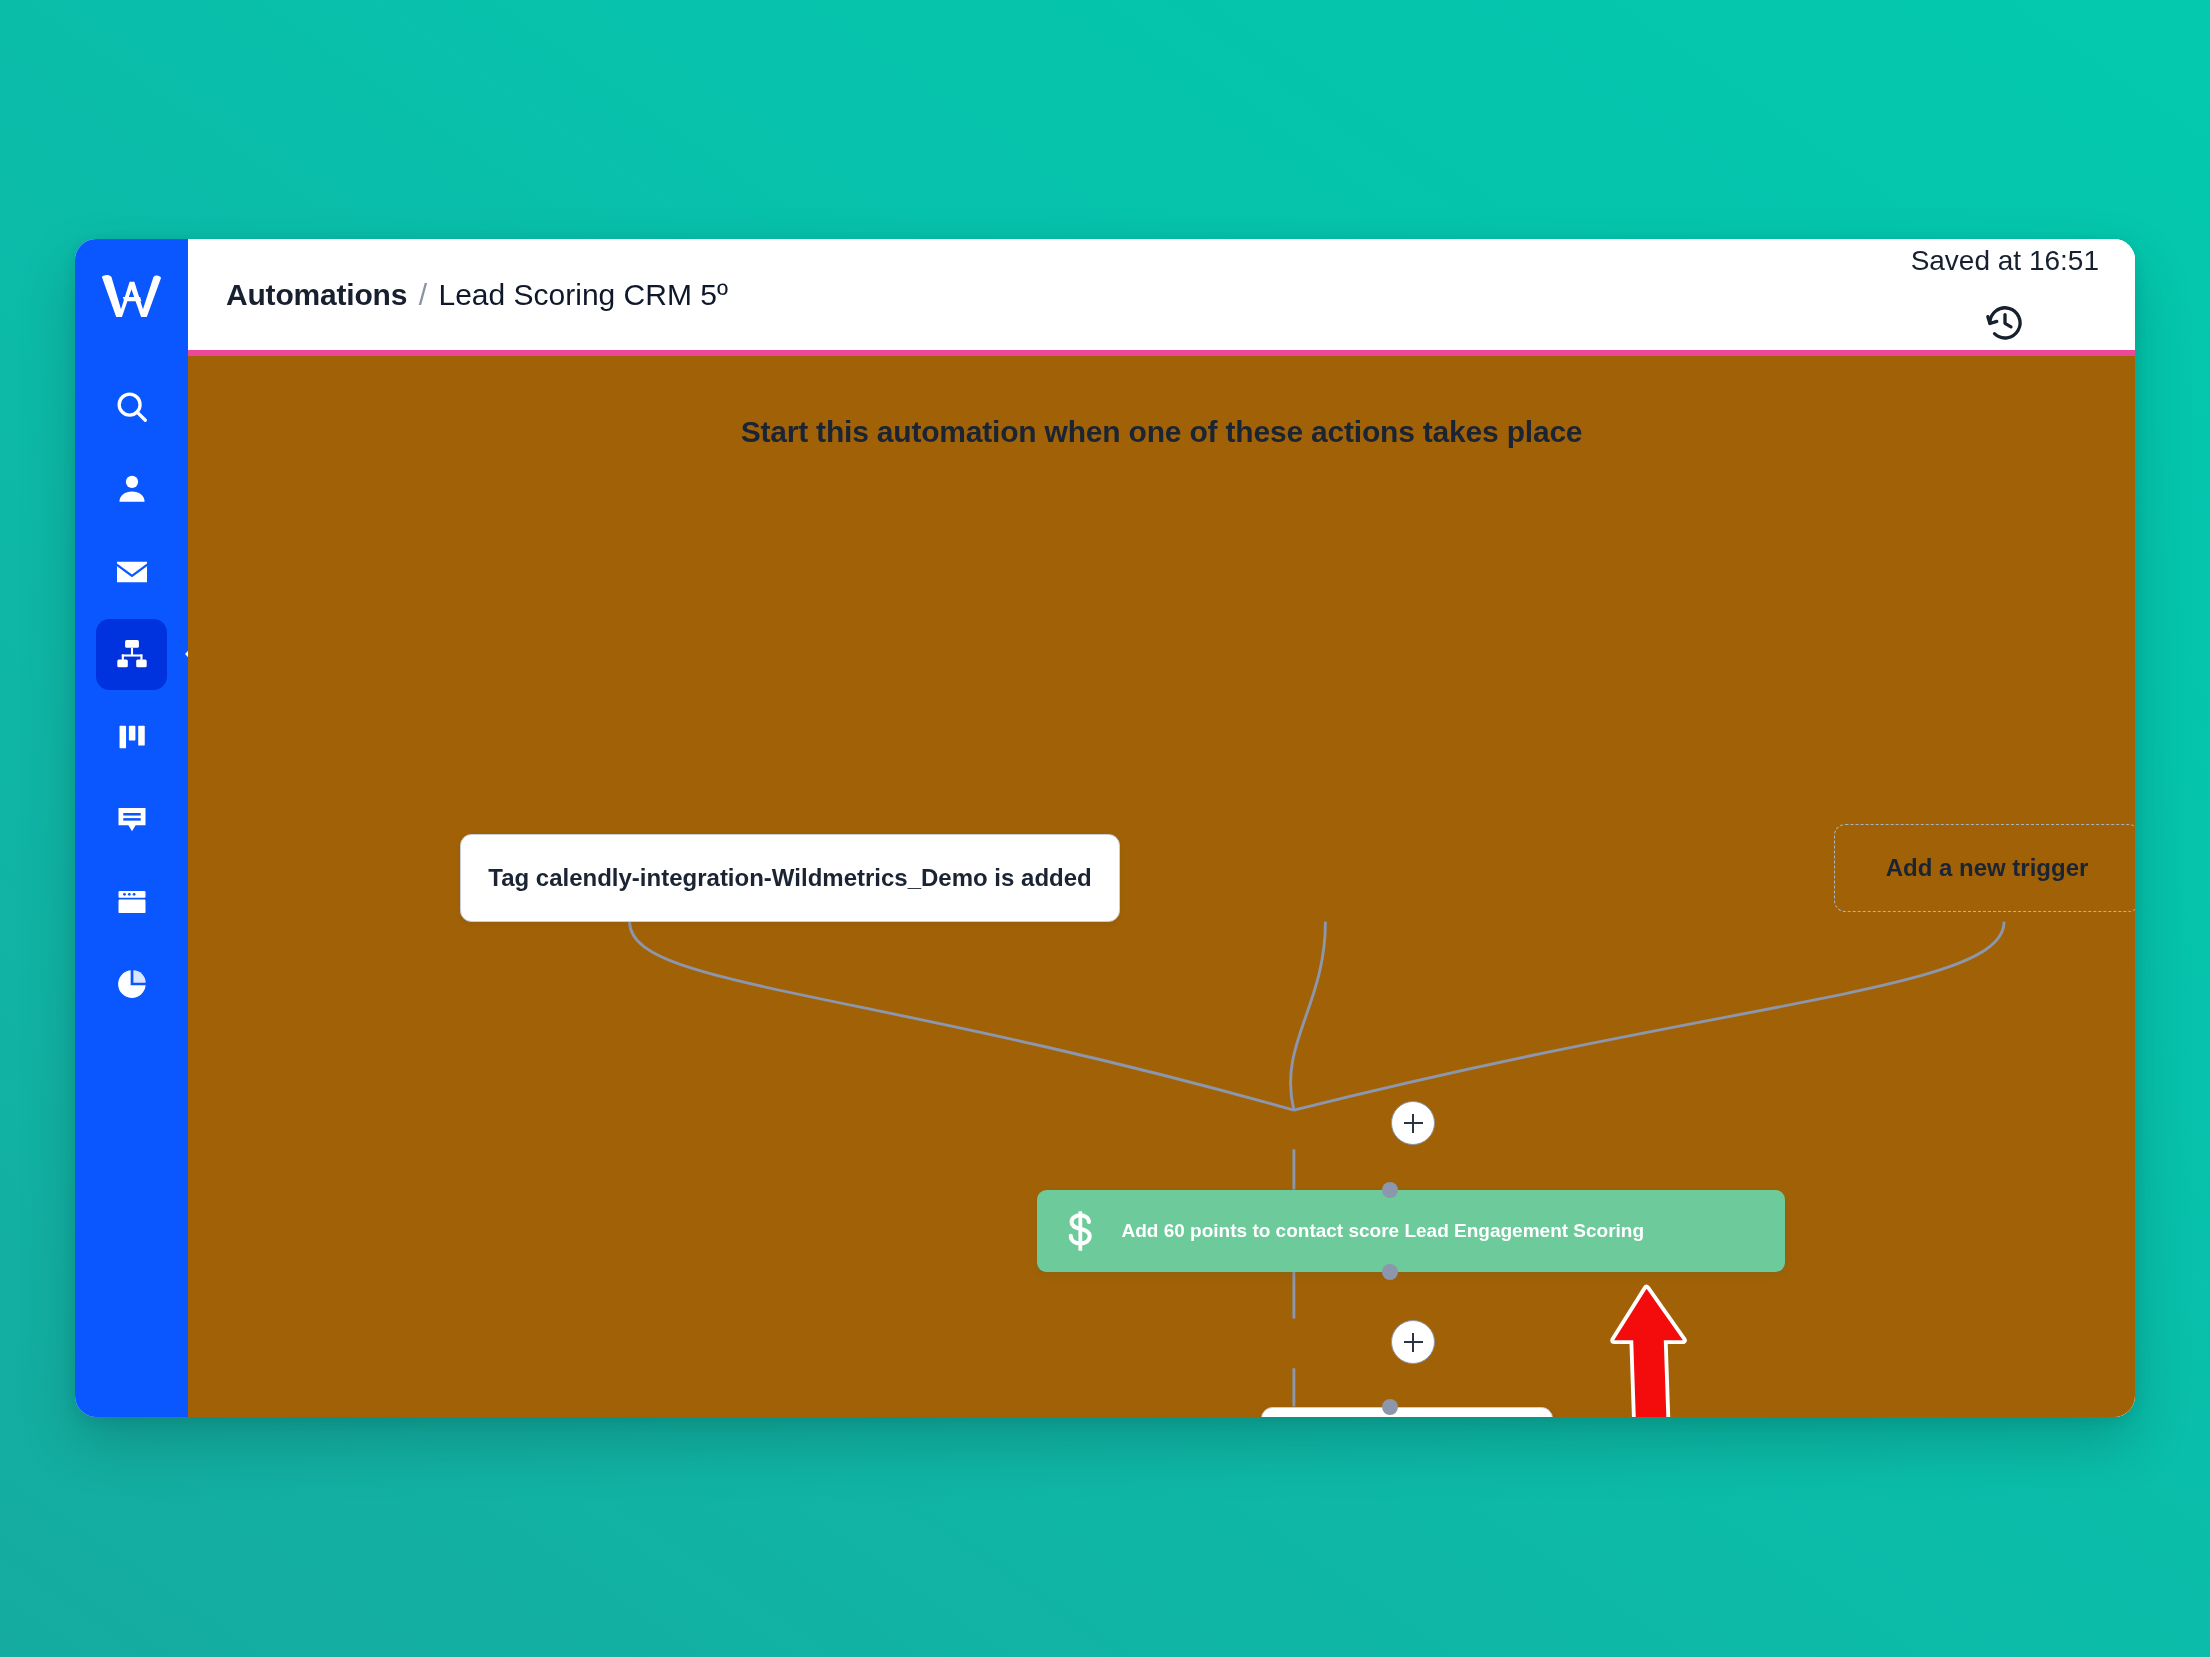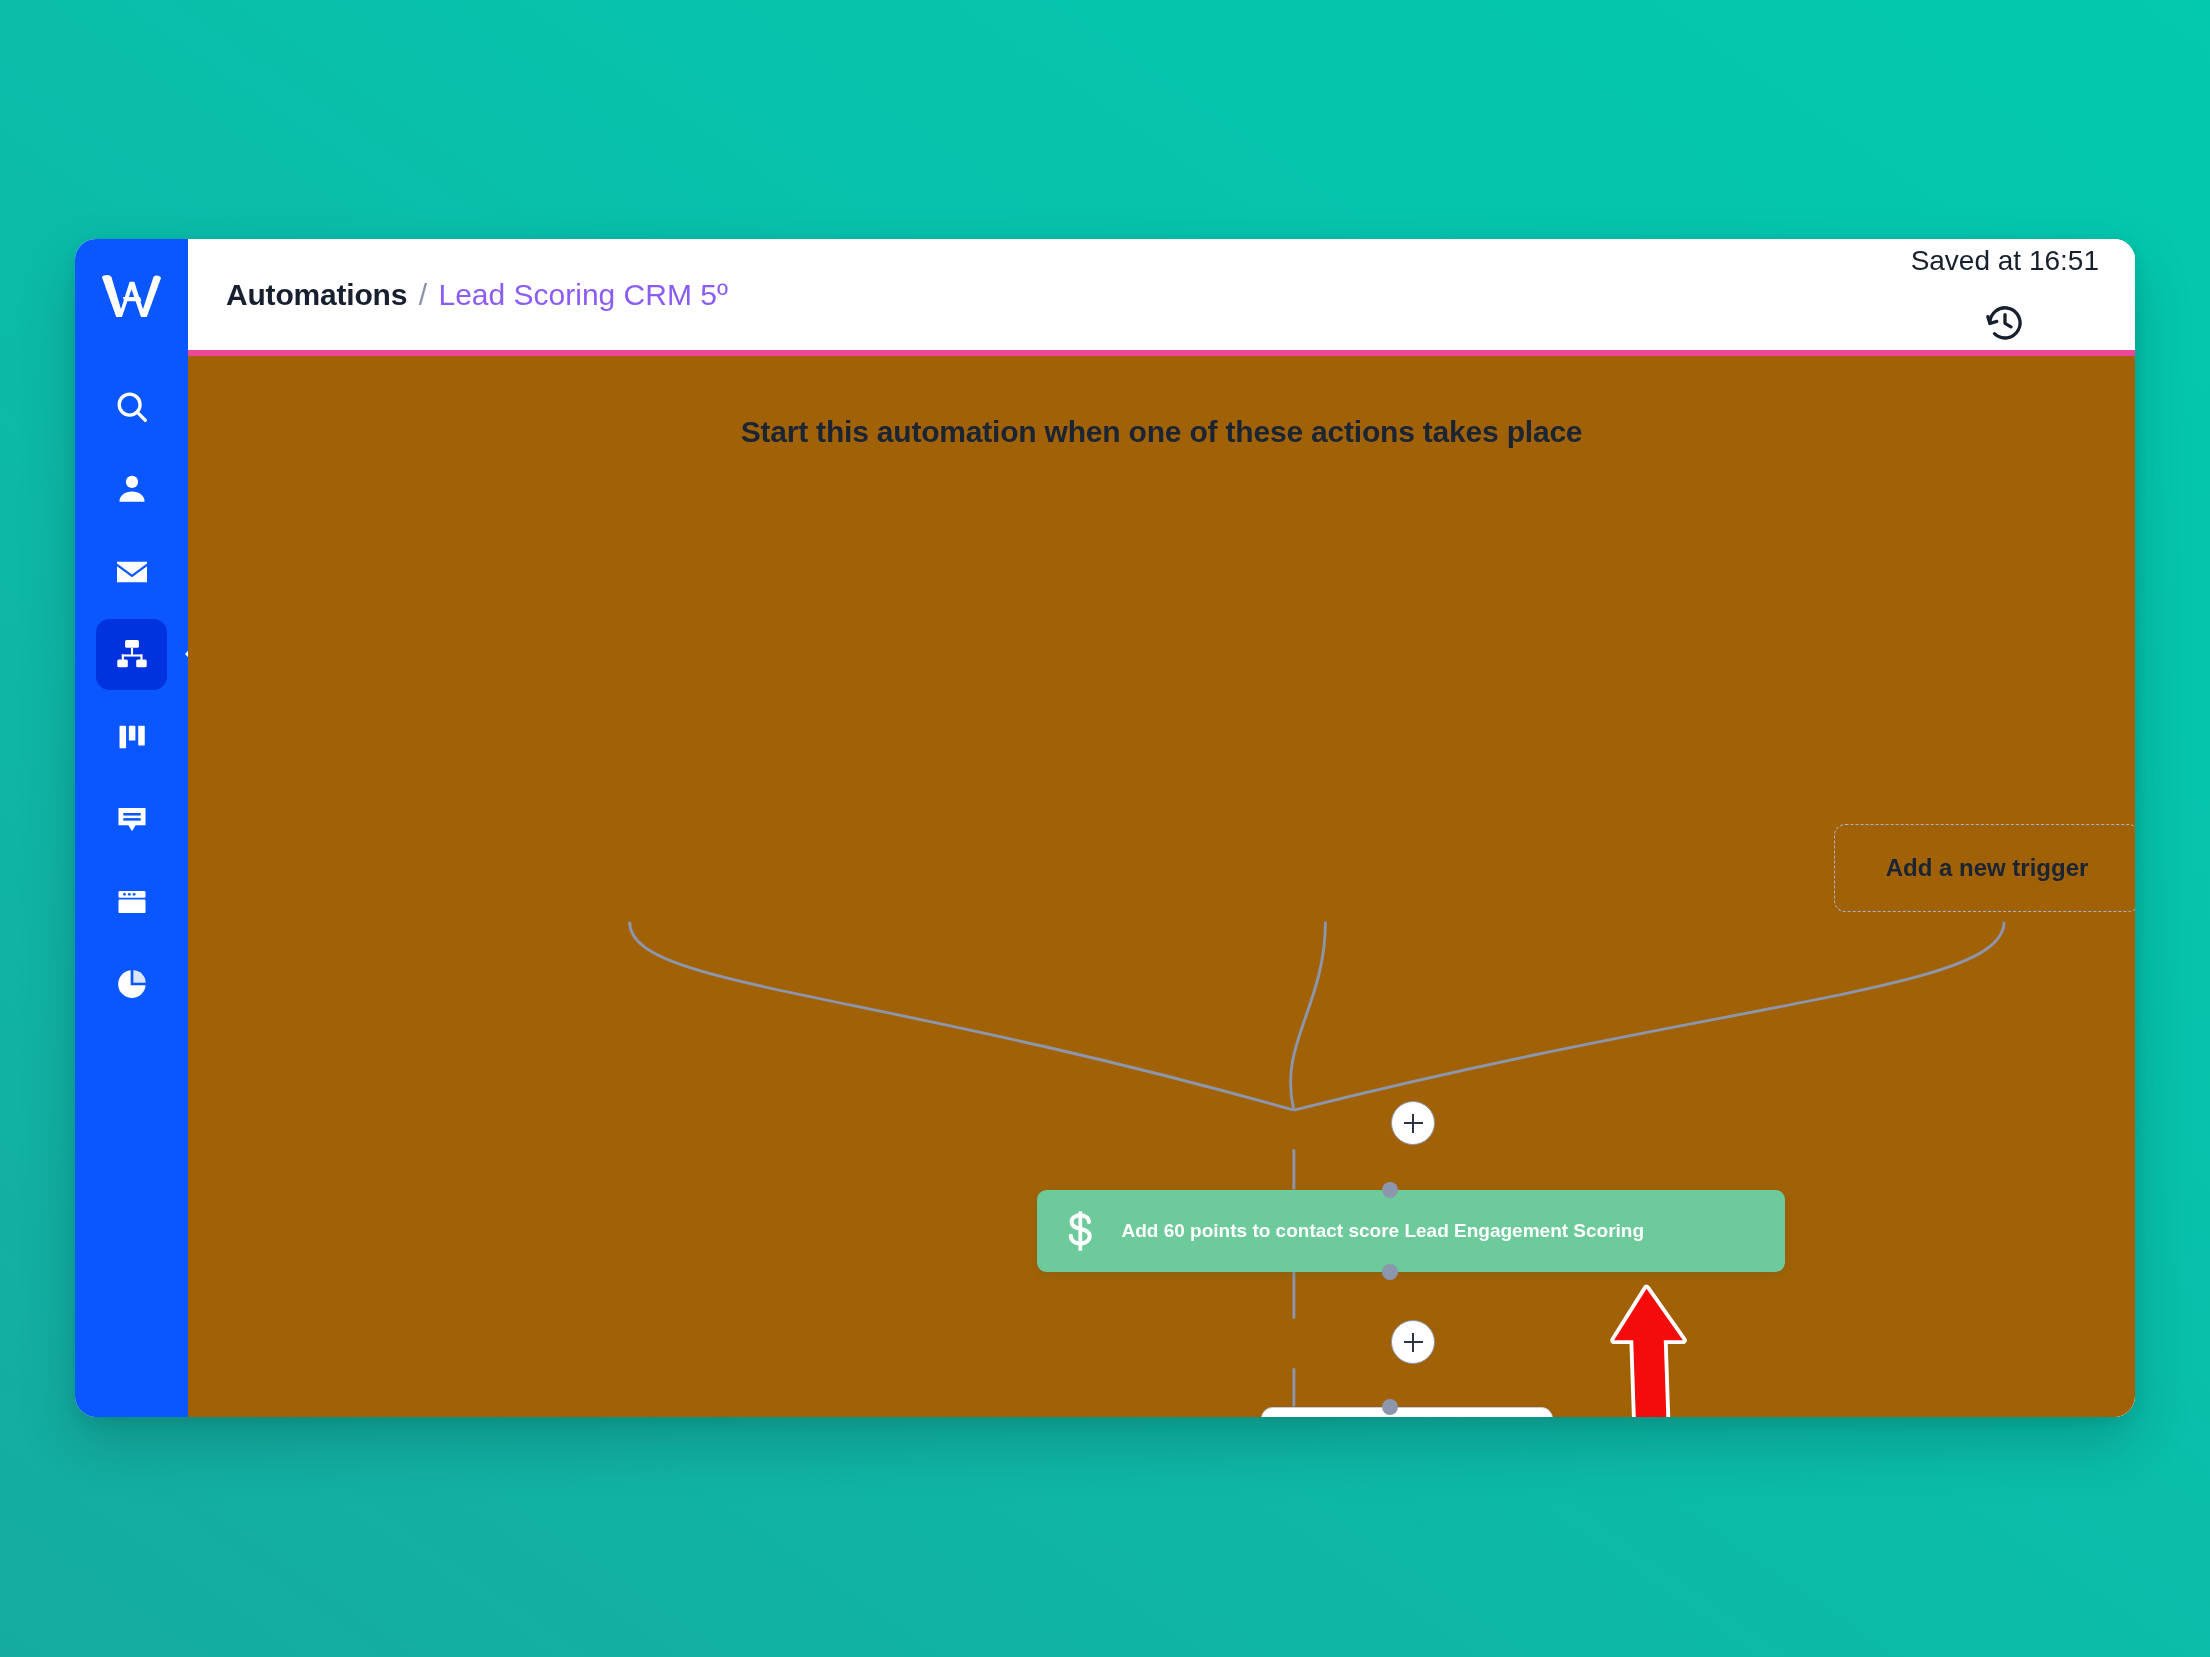--- a/index.html
+++ b/index.html
@@ -97,21 +97,21 @@
 
   #breadcrumb {
     display: flex;
     align-items: baseline;
     gap: 11.5px;
     font-size: 30px;
     color: #18202F;
   }
   #breadcrumb .crumb-root { font-weight: 700; letter-spacing: -0.2px; }
   #breadcrumb .crumb-sep  { color: #8A93A6; font-weight: 400; }
-  #breadcrumb .crumb-leaf { font-weight: 400; color: #8b5cf6; }
+  #breadcrumb .crumb-leaf { font-weight: 400; color: #0f172a; }
 
   #header-right {
     margin-left: auto;
     display: flex;
     align-items: center;
     gap: 25px;
     flex-direction: column;
   }
   #saved-label { font-size: 28px; color: #16202E; }
   #history-btn { cursor: pointer; display: flex; align-items: center; }
@@ -379,20 +379,21 @@
 
         <path d="M 1157 958 L 1157 1007" fill="none" stroke="#8C96AC" stroke-width="3"></path>
 
         <path d="M 1157 1059 L 1157 1099" fill="none" stroke="#8C96AC" stroke-width="3"></path>
 
         <path d="M 1157 1185 L 1157 1245" fill="none" stroke="#8C96AC" stroke-width="3"></path>
 
         <path d="M 1157 1297 L 1157 1337" fill="none" stroke="#8C96AC" stroke-width="3"></path>
       </svg>
 
+      <div class="trigger-node" id="trigger-1">Tag calendly-integration-Wildmetrics_Demo is added</div>
       <div class="trigger-node dashed" id="trigger-add">Add a new trigger</div>
 
       <div class="plus-btn" id="plus-1"></div>
       <div class="plus-btn" id="plus-2"></div>
 
       <div class="edge-dot" style="left:1194px; top:826px;"></div>
       <div class="edge-dot" style="left:1194px; top:908px;"></div>
       <div class="edge-dot" style="left:1194px; top:1043px;"></div>
 
       <div class="action-node" id="node-score">

